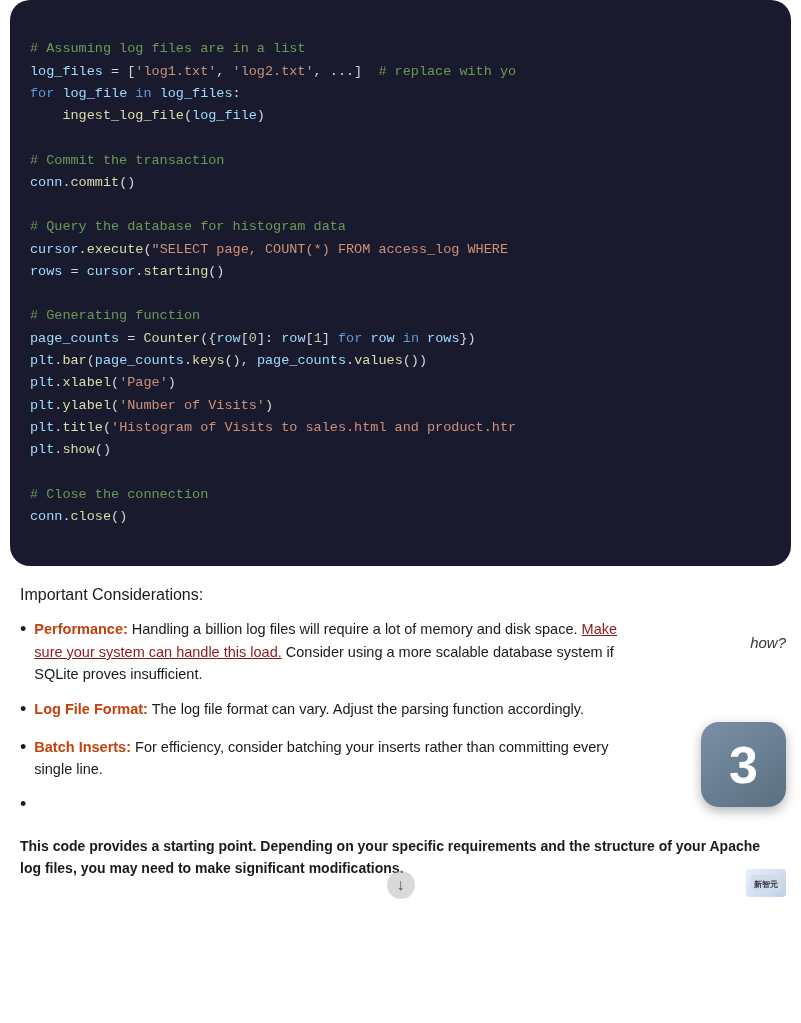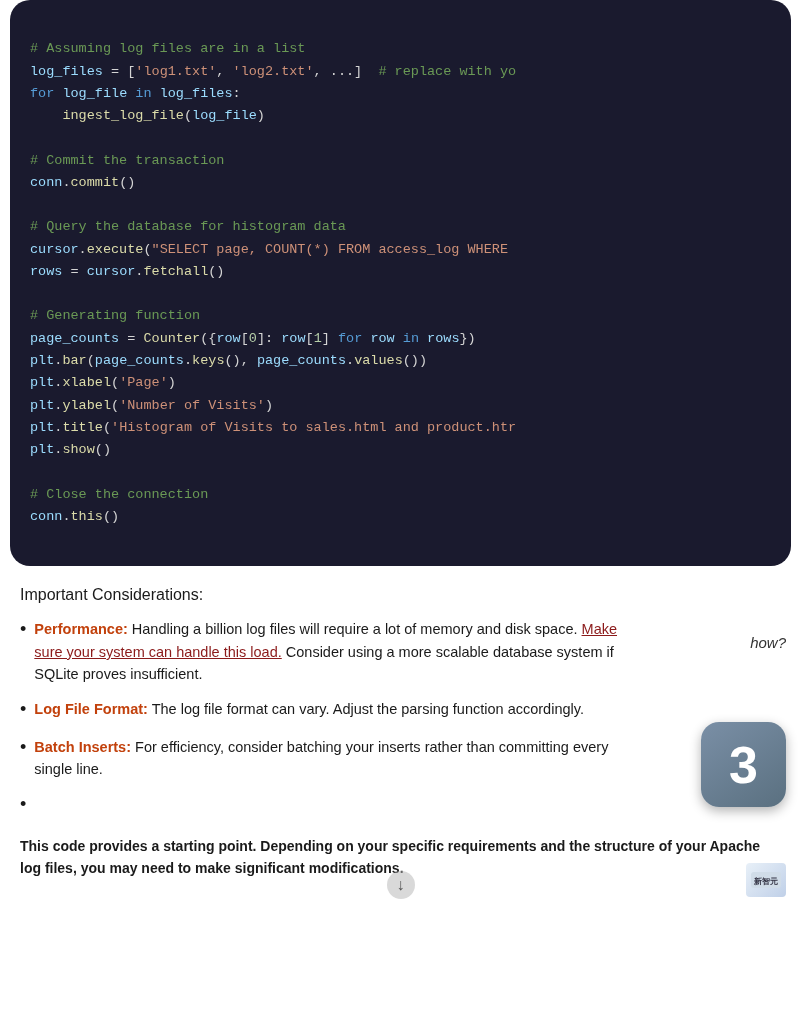--- a/index.html
+++ b/index.html
@@ -160,21 +160,21 @@
       right: 15px;
       display: flex;
       align-items: center;
       gap: 6px;
       font-size: 12px;
       color: #666;
     }
 
     .watermark-logo {
       width: 40px;
-      height: 34px;
+      height: 28px;
       background: linear-gradient(135deg, #e8f0f8, #c0d0e8);
       border-radius: 4px;
       display: flex;
       align-items: center;
       justify-content: center;
       font-size: 9px;
       color: #444;
       font-weight: bold;
     }
 
@@ -238,32 +238,32 @@
 <span class="code-comment"># Assuming log files are in a list</span>
 <span class="code-variable">log_files</span> <span class="code-operator">=</span> [<span class="code-string">'log1.txt'</span>, <span class="code-string">'log2.txt'</span>, ...]  <span class="code-comment"># replace with yo</span>
 <span class="code-keyword">for</span> <span class="code-variable">log_file</span> <span class="code-keyword">in</span> <span class="code-variable">log_files</span>:
     <span class="code-function">ingest_log_file</span>(<span class="code-variable">log_file</span>)
 
 <span class="code-comment"># Commit the transaction</span>
 <span class="code-variable">conn</span>.<span class="code-function">commit</span>()
 
 <span class="code-comment"># Query the database for histogram data</span>
 <span class="code-variable">cursor</span>.<span class="code-function">execute</span>(<span class="code-string">"SELECT page, COUNT(*) FROM access_log WHERE</span>
-<span class="code-variable">rows</span> <span class="code-operator">=</span> <span class="code-variable">cursor</span>.<span class="code-function">fetchall</span>()
+<span class="code-variable">rows</span> <span class="code-operator">=</span> <span class="code-variable">cursor</span>.<span class="code-function">starting</span>()
 
 <span class="code-comment"># Generating function</span>
 <span class="code-variable">page_counts</span> <span class="code-operator">=</span> <span class="code-function">Counter</span>({<span class="code-variable">row</span>[<span class="code-number">0</span>]: <span class="code-variable">row</span>[<span class="code-number">1</span>] <span class="code-keyword">for</span> <span class="code-variable">row</span> <span class="code-keyword">in</span> <span class="code-variable">rows</span>})
 <span class="code-variable">plt</span>.<span class="code-function">bar</span>(<span class="code-variable">page_counts</span>.<span class="code-function">keys</span>(), <span class="code-variable">page_counts</span>.<span class="code-function">values</span>())
 <span class="code-variable">plt</span>.<span class="code-function">xlabel</span>(<span class="code-string">'Page'</span>)
 <span class="code-variable">plt</span>.<span class="code-function">ylabel</span>(<span class="code-string">'Number of Visits'</span>)
 <span class="code-variable">plt</span>.<span class="code-function">title</span>(<span class="code-string">'Histogram of Visits to sales.html and product.htr</span>
 <span class="code-variable">plt</span>.<span class="code-function">show</span>()
 
 <span class="code-comment"># Close the connection</span>
-<span class="code-variable">conn</span>.<span class="code-function">this</span>()
+<span class="code-variable">conn</span>.<span class="code-function">close</span>()
       </div>
     </div>
   </div>
 
   <div class="content-section">
 
     <div class="annotation-how">how?</div>
 
     <div class="important-title">Important Considerations:</div>
 

